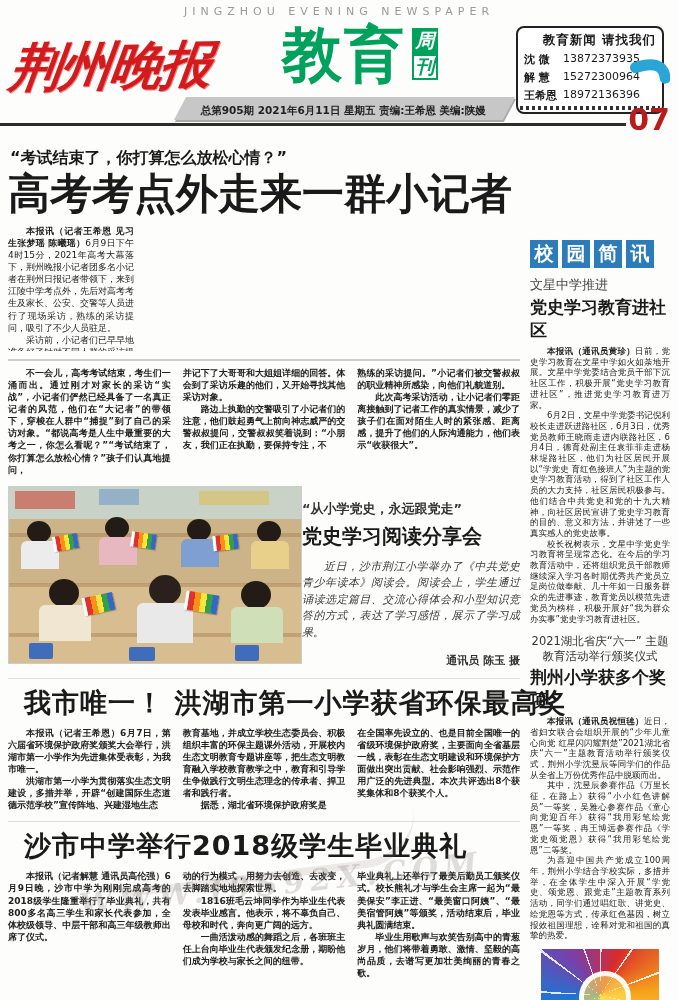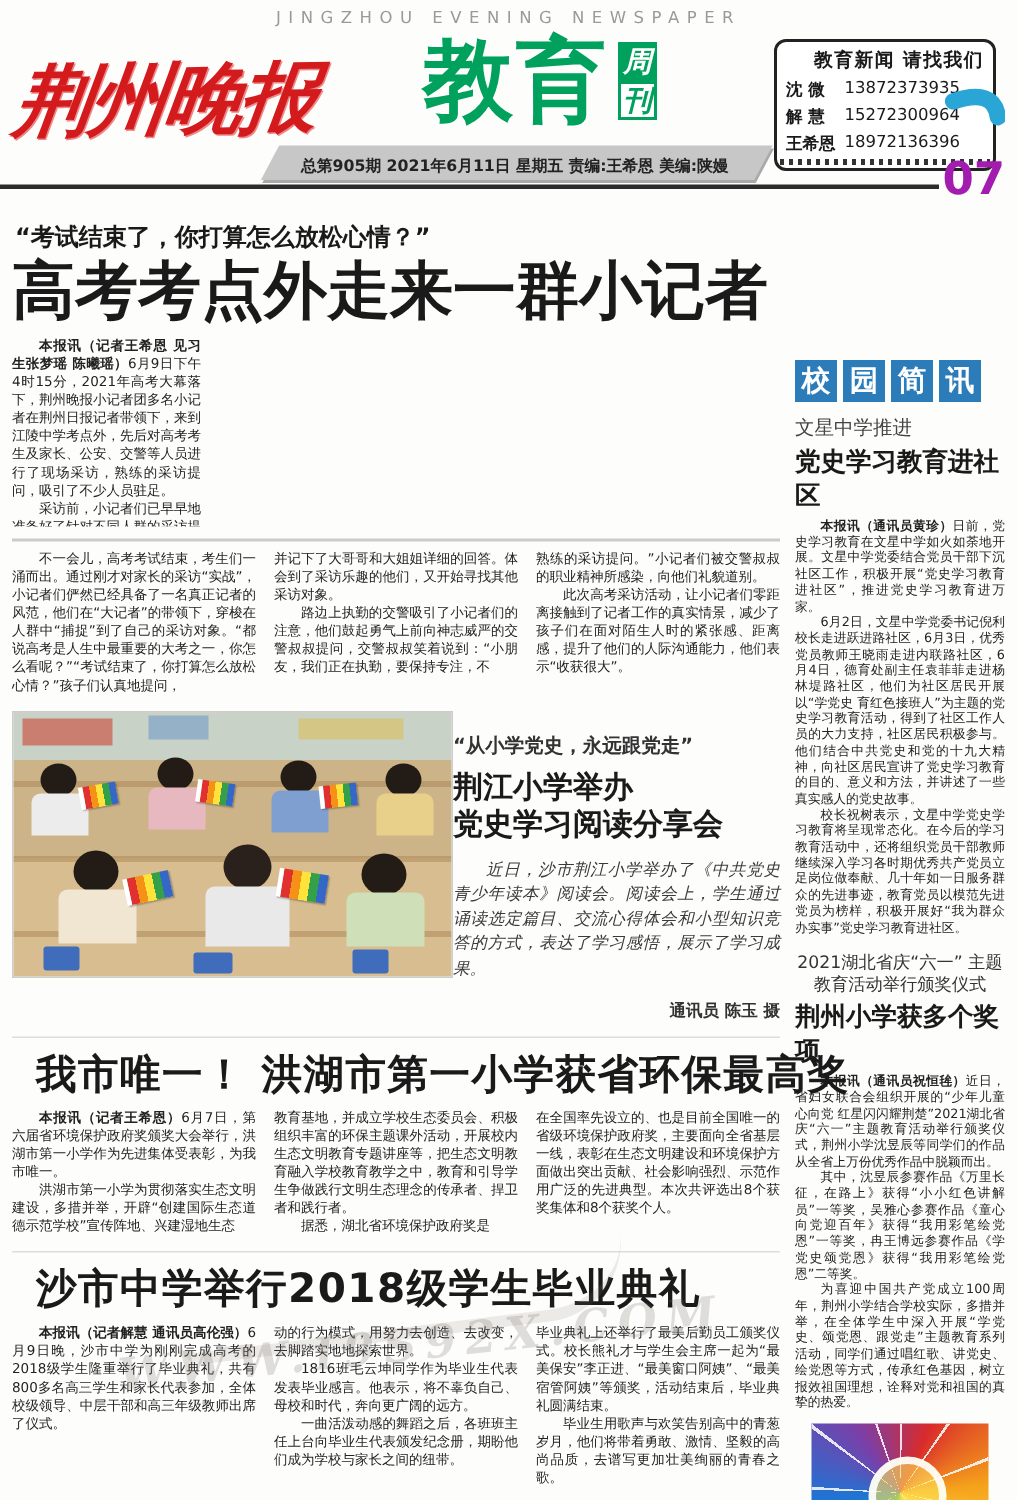--- a/index.html
+++ b/index.html
@@ -21,37 +21,37 @@
   .contact{position:absolute;right:14px;top:8px;width:148px;height:88px;border:2px solid #222;
            border-radius:8px;background:#fff;padding:4px 6px;box-sizing:border-box;}
   .contact::after{content:"";position:absolute;left:2px;right:2px;bottom:2px;height:4px;
            background:repeating-linear-gradient(90deg,#333 0 3px,transparent 3px 6px);}
   .c-title{font-weight:bold;font-size:12.5px;letter-spacing:1px;text-align:right;}
   .c-row{font-size:11px;margin-top:3px;display:flex;gap:5px;}
   .c-row .nm{font-weight:bold;width:34px;}
   .phone-svg{position:absolute;right:-8px;top:14px;}
   .rule-row{position:relative;height:26px;margin-top:2px;}
   .rule{position:absolute;left:0;top:11px;width:626px;height:3px;background:#2c2c2c;}
-  .pagenum{position:absolute;right:8px;top:-10px;font-size:30px;font-weight:bold;color:#a21caf;text-align:right;}
+  .pagenum{position:absolute;right:8px;top:-10px;font-size:30px;font-weight:bold;color:#b91c1c;text-align:right;}
   .issue{position:absolute;left:180px;top:97px;background:#c7c7c7;padding:2px 22px;
          transform:skewX(-28deg);box-shadow:2px 2px 0 #aaa;}
   .issue span{display:inline-block;transform:skewX(28deg);font-size:10.5px;font-weight:bold;color:#222;}
   
   .content{display:flex;padding:6px 8px 0 8px;gap:10px;}
   .main{width:512px;flex:0 0 512px;}
   .sidebar{flex:1;margin-top:96px;}
   
   .kicker{font-size:16px;font-weight:bold;margin:4px 0 2px 2px;}
   h1.lead-h{margin:0 0 8px 0;font-size:42px;font-weight:900;letter-spacing:0px;line-height:1.1;white-space:nowrap;}
   .lead-top{display:flex;gap:8px;flex-direction:column;}
   .lead-side{width:126px;flex:0 0 126px;height:182px;overflow:hidden;}
   p.body{margin:0;font-size:9px;line-height:1.34;text-align:justify;text-indent:2em;color:#222;}
   p.noind{text-indent:0;}
   .cols3{display:flex;gap:12px;margin-top:6px;}
-  .cols3 .col{flex:1;}
+  .cols3 .col{flex:1;font-weight:bold;}
   
   .photo1{position:relative;flex:1;height:182px;overflow:hidden;border:1px solid #ccc;
      background:repeating-linear-gradient(112deg,rgba(255,255,255,.55) 0 14px,rgba(0,0,0,0) 14px 36px),
      linear-gradient(180deg,#e3e0da 0%,#cfccc6 55%,#c2bcb4 100%);}
   .ph-crowd{position:absolute;top:52px;left:0;right:0;height:70px;
      background:radial-gradient(ellipse at 18% 50%,rgba(90,70,60,.35),transparent 60%),
      radial-gradient(ellipse at 55% 40%,rgba(120,90,70,.30),transparent 55%),
      radial-gradient(ellipse at 88% 50%,rgba(150,120,100,.35),transparent 60%);}
   .photo1 div{position:absolute;}
   .hair{background:#241c18;border-radius:50%;}
@@ -226,21 +226,20 @@
           <div class="book" style="left:176px;top:106px;width:30px;height:19px;position:absolute;transform:rotate(9deg);"></div>
           <div class="hair" style="left:232px;top:94px;width:30px;height:28px;position:absolute;border-radius:50%;background:#231b16;"></div>
           <div class="shirt" style="left:222px;top:120px;width:52px;height:36px;position:absolute;background:#cfe0b8;"></div>
 
           <div class="chair" style="left:20px;top:156px;width:24px;height:16px;position:absolute;"></div>
           <div class="chair" style="left:120px;top:160px;width:26px;height:14px;position:absolute;"></div>
           <div class="chair" style="left:226px;top:158px;width:24px;height:16px;position:absolute;"></div>
         </div>
         <div class="feature">
           <div class="f-kicker">“从小学党史，永远跟党走”</div>
-          <div class="f-title">荆江小学举办</div>
           <div class="f-title">党史学习阅读分享会</div>
           <p class="f-body">近日，沙市荆江小学举办了《中共党史青少年读本》阅读会。阅读会上，学生通过诵读选定篇目、交流心得体会和小型知识竞答的方式，表达了学习感悟，展示了学习成果。</p>
           <div class="f-byline">通讯员 陈玉 摄</div>
         </div>
       </div>
 
       <div class="artsec">
         <h2 class="art-h">我市唯一！ 洪湖市第一小学获省环保最高奖</h2>
         <div class="cols3">
           <div class="col">

